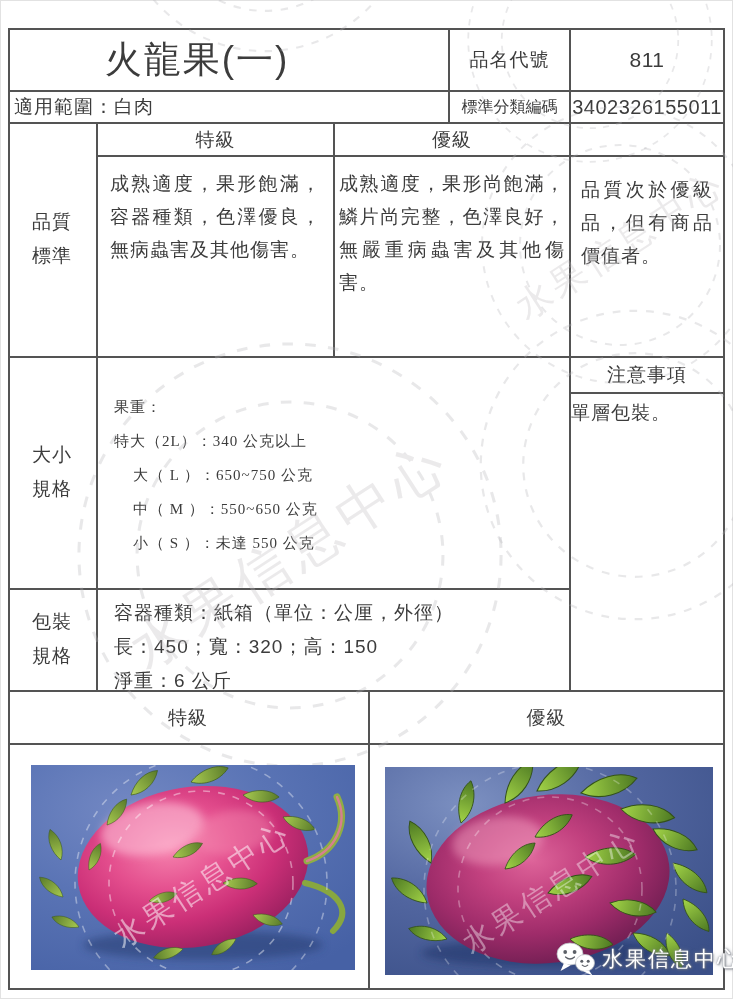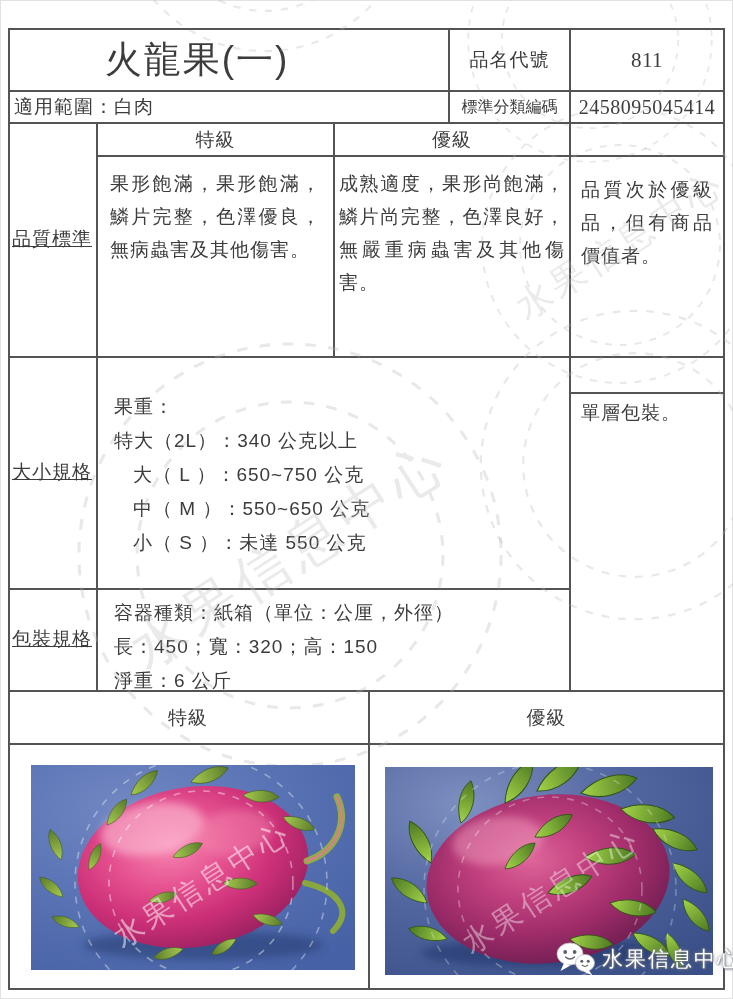--- a/index.html
+++ b/index.html
@@ -5,27 +5,27 @@
   html,body { margin:0; padding:0; background:#fff; }
   #page {
     position:relative; width:733px; height:999px; background:#ffffff;
     overflow:hidden; font-family:"Liberation Sans", sans-serif; color:#3c3c3c;
     box-shadow: inset 0 0 0 1px #e2e2e2;
   }
   .ln { position:absolute; background:#545454; }
   .cell { position:absolute; display:flex; align-items:center; justify-content:center;
           letter-spacing:1px; color:#3c3c3c; box-sizing:border-box; }
   .cell.left { justify-content:flex-start; }
-  .stack { flex-direction:row; line-height:34px;text-decoration:underline; }
+  .stack { flex-direction:column; line-height:34px; }
   .title { font-size:37px; letter-spacing:2px; }
   .hdr-s { font-size:19px; }
   .hdr-xs { font-size:16px; letter-spacing:0; }
-  .num { font-size:21px; letter-spacing:0.5px; font-family:Liberation Serif, serif; }
+  .num { font-size:21px; letter-spacing:0.5px; font-family:Liberation Sans, sans-serif; }
   .body-t { font-size:19px; line-height:33px; text-align:justify; align-items:flex-start; display:block; }
-  .size-lines { position:absolute; box-sizing:border-box; font-size:19px; line-height:34px; letter-spacing:1px; }
+  .size-lines { position:absolute; box-sizing:border-box; font-size:15px; line-height:34px; letter-spacing:1px;font-family:Liberation Serif, serif; }
   .size-lines .sl { white-space:pre; }
   .size-lines .sl:nth-child(n+3) { padding-left:19px; }
   .pack-lines { position:absolute; box-sizing:border-box; font-size:19px; line-height:34px; letter-spacing:1px; }
   .stamp { position:absolute; opacity:.30; pointer-events:none; }
   .stc { fill:none; stroke:#b5b4b9; stroke-width:2; stroke-dasharray:7 8; }
   .stt { font-size:36px; fill:#c0bbbf; letter-spacing:4px; font-family:"Liberation Sans", sans-serif; }
   .photo { position:absolute; }
   .photo svg { display:block; }
   svg text { font-family:"Liberation Sans", sans-serif; }
   #logo { position:absolute; left:556px; top:941px; display:flex; align-items:center; gap:6px; z-index:5; }
@@ -58,47 +58,48 @@
   <div class="ln" style="left:333px;top:122px;width:2px;height:234px"></div>
   <div class="ln" style="left:569px;top:122px;width:2px;height:568px"></div>
   <div class="ln" style="left:368px;top:690px;width:2px;height:298px"></div>
 
   <div class="cell title" style="left:10px;top:30px;width:374px;height:60px">火龍果(一)</div>
   <div class="cell hdr-s" style="left:450px;top:30px;width:119px;height:60px">品名代號</div>
   <div class="cell num" style="left:571px;top:30px;width:152px;height:60px">811</div>
 
   <div class="cell left hdr-s" style="left:10px;top:92px;width:438px;height:30px;padding-left:4px">適用範圍：白肉</div>
   <div class="cell hdr-xs" style="left:450px;top:92px;width:119px;height:30px">標準分類編碼</div>
-  <div class="cell num" style="left:571px;top:92px;width:152px;height:30px;font-size:20px">2458095045414</div>
+  <div class="cell num" style="left:571px;top:92px;width:152px;height:30px;font-size:20px">3402326155011</div>
 
   <div class="cell stack hdr-s" style="left:8px;top:122px;width:88px;height:234px">
     <span>品質</span>
     <span>標準</span>
   </div>
 
   <div class="cell hdr-s" style="left:98px;top:124px;width:235px;height:31px">特級</div>
   <div class="cell hdr-s" style="left:335px;top:124px;width:234px;height:31px">優級</div>
 
-  <div class="cell body-t" style="left:98px;top:157px;width:235px;height:197px;padding:10px 12px">果形飽滿，果形飽滿，鱗片完整，色澤優良，無病蟲害及其他傷害。</div>
+  <div class="cell body-t" style="left:98px;top:157px;width:235px;height:197px;padding:10px 12px">成熟適度，果形飽滿，容器種類，色澤優良，無病蟲害及其他傷害。</div>
   <div class="cell body-t" style="left:335px;top:157px;width:234px;height:197px;padding:10px 4px">成熟適度，果形尚飽滿，鱗片尚完整，色澤良好，無嚴重病蟲害及其他傷害。</div>
   <div class="cell body-t" style="left:571px;top:157px;width:152px;height:197px;padding:16px 10px">品質次於優級品，但有商品價值者。</div>
 
   <div class="cell stack hdr-s" style="left:8px;top:356px;width:88px;height:232px">
     <span>大小</span>
     <span>規格</span>
   </div>
   <div class="size-lines" style="left:98px;top:390px;width:469px;height:196px;padding-left:16px">
     <div class="sl">果重：</div>
     <div class="sl">特大（2L）：340 公克以上</div>
     <div class="sl">大（ L ）：650~750 公克</div>
     <div class="sl">中（ M ）：550~650 公克</div>
     <div class="sl">小（ S ）：未達 550 公克</div>
   </div>
 
-  <div class="cell left hdr-s" style="left:571px;top:396px;width:152px;height:34px;padding-left:10px">單層包裝。</div>
+  <div class="cell hdr-s" style="left:571px;top:358px;width:152px;height:34px">注意事項</div>
+  <div class="cell left hdr-s" style="left:571px;top:396px;width:152px;height:34px;">單層包裝。</div>
 
   <div class="cell stack hdr-s" style="left:8px;top:588px;width:88px;height:102px">
     <span>包裝</span>
     <span>規格</span>
   </div>
   <div class="pack-lines" style="left:98px;top:596px;width:469px;height:90px;padding-left:16px">
     <div>容器種類：紙箱（單位：公厘，外徑）</div>
     <div>長：450；寬：320；高：150</div>
     <div>淨重：6 公斤</div>
   </div>

